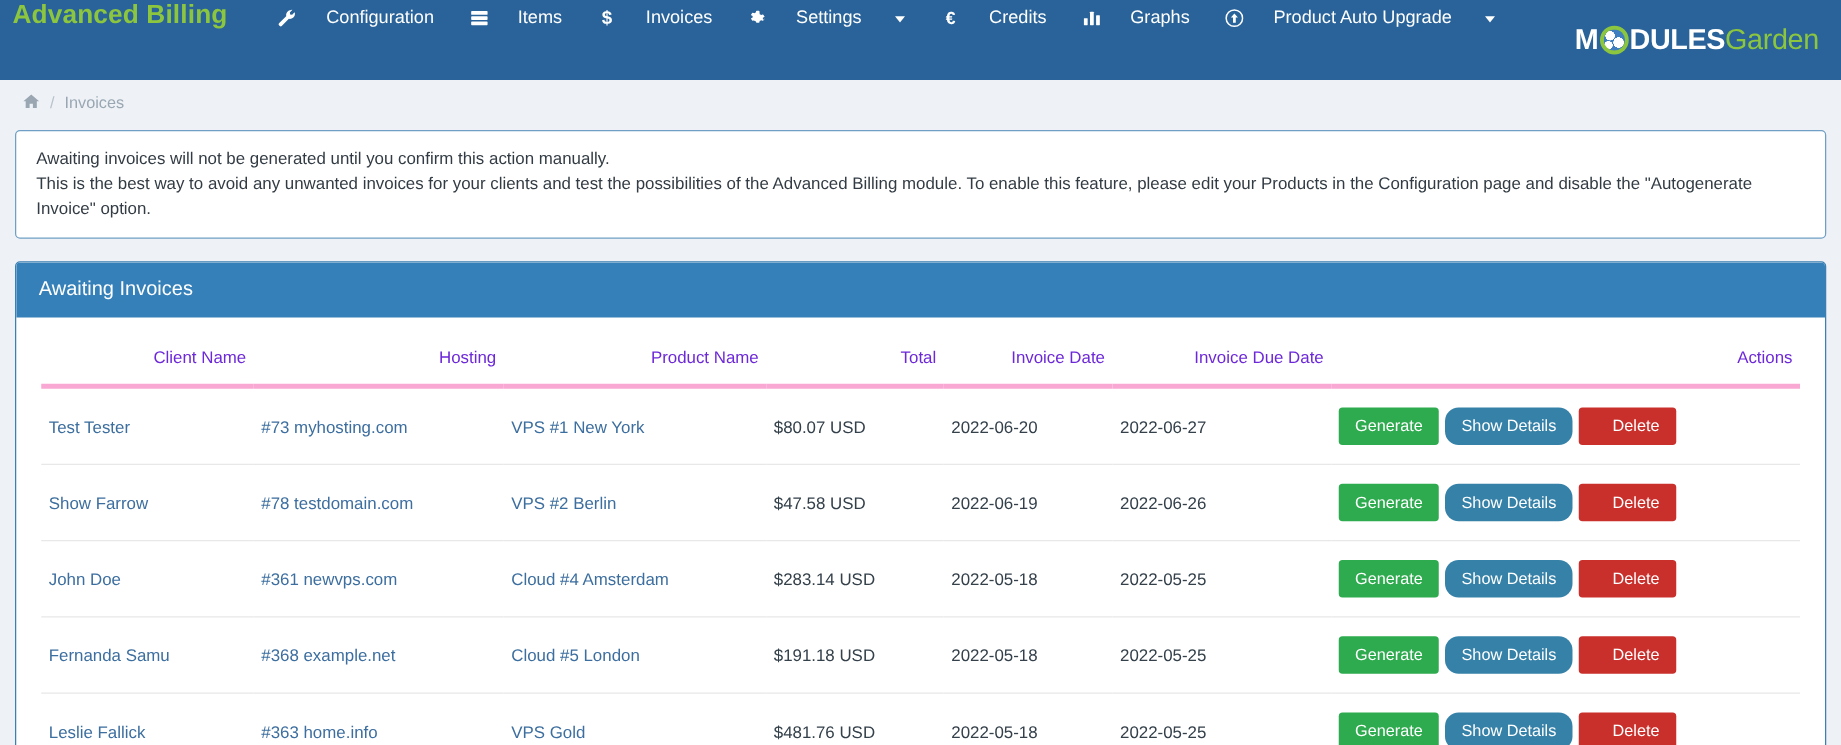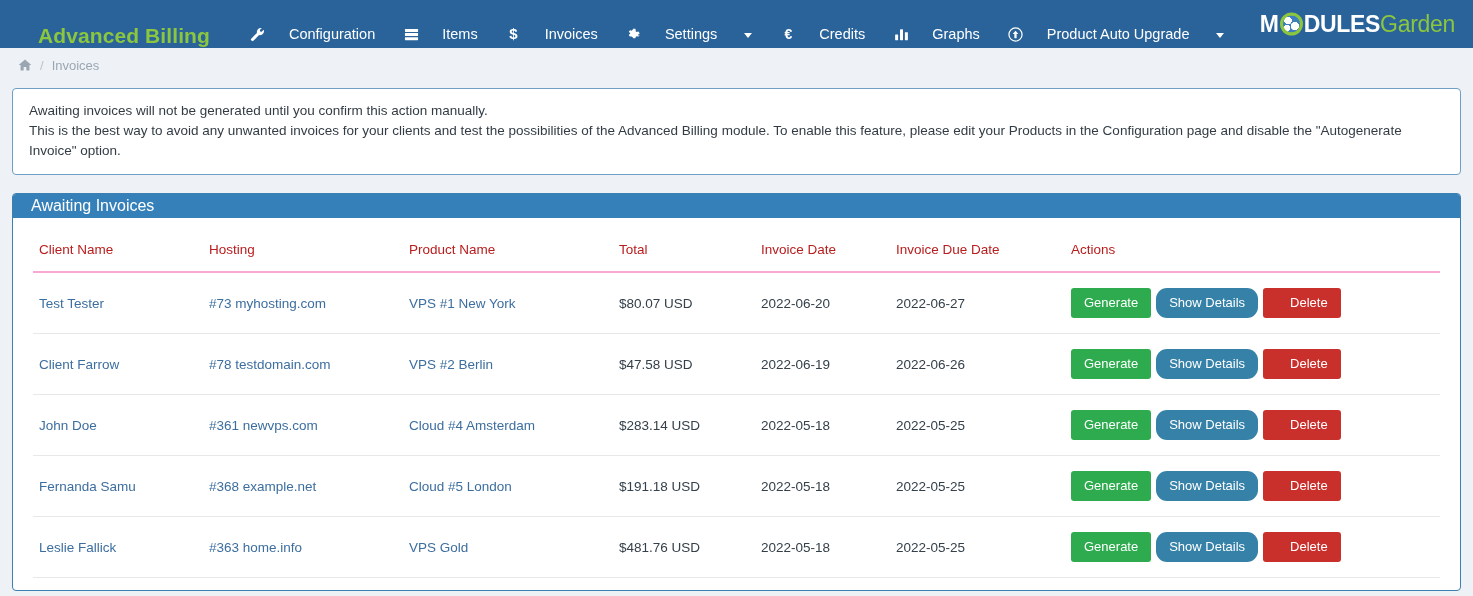--- a/index.html
+++ b/index.html
@@ -6,26 +6,26 @@
   html, body {
     margin: 0; padding: 0;
     width: 1473px; height: 596px;
     background: #eef2f7;
     font-family: "Liberation Sans", sans-serif;
     overflow: hidden;
   }
 
   
   .navbar {
-    height: 48px;
+    height: 64px;
     background: #2a6496;
     background: #296399;
     display: flex;
-    align-items: flex-end;
-    padding: 0 14px 0 38px;
+    align-items: flex-start;
+    padding: 0 14px 0 10px;
     position: relative;
   }
   .brand {
     color: #8cc63f;
     font-size: 21px;
     font-weight: bold;
     letter-spacing: .1px;
     margin-right: 26px;
     white-space: nowrap;
     cursor: pointer;
@@ -128,36 +128,36 @@
     margin: 18px 12px 0 12px;
     background: #ffffff;
     border: 1px solid #3c7fb1;
     border-radius: 4px;
     overflow: hidden;
   }
   .panel-head {
     background: #3580b8;
     color: #ffffff;
     font-size: 16px;
-    padding: 3px 18px;
+    padding: 13px 18px;
   }
   .panel-body { padding: 8px 20px 12px 20px; }
 
   
   table.dt {
     width: 100%;
     border-collapse: collapse;
     font-size: 13.5px;
   }
   table.dt thead th {
-    text-align: left;
+    text-align: right;
     font-weight: normal;
-    color: #b91c1c;
+    color: #6d28d9;
     padding: 16px 6px 14px 6px;
-    border-bottom: 2px solid #f9a8d4;
+    border-bottom: 4px solid #f9a8d4;
     white-space: nowrap;
   }
   table.dt tbody td {
     padding: 15px 6px;
     border-bottom: 1px solid #e8e8e8;
     color: #34404a;
     vertical-align: middle;
     white-space: nowrap;
   }
   table.dt tbody tr:last-child td { border-bottom: 1px solid #e8e8e8; }
@@ -316,21 +316,21 @@
           <td>
             <div class="btns">
               <button class="btn btn-green">Generate</button>
               <button class="btn btn-blue">Show Details</button>
               <button class="btn btn-red">Delete</button>
             </div>
           </td>
         </tr>
 
         <tr>
-          <td><a class="lnk">Client Farrow</a></td>
+          <td><a class="lnk">Show Farrow</a></td>
           <td><a class="lnk">#78 testdomain.com</a></td>
           <td><a class="lnk">VPS #2 Berlin</a></td>
           <td>$47.58  USD</td>
           <td>2022-06-19</td>
           <td>2022-06-26</td>
           <td>
             <div class="btns">
               <button class="btn btn-green">Generate</button>
               <button class="btn btn-blue">Show Details</button>
               <button class="btn btn-red">Delete</button>

